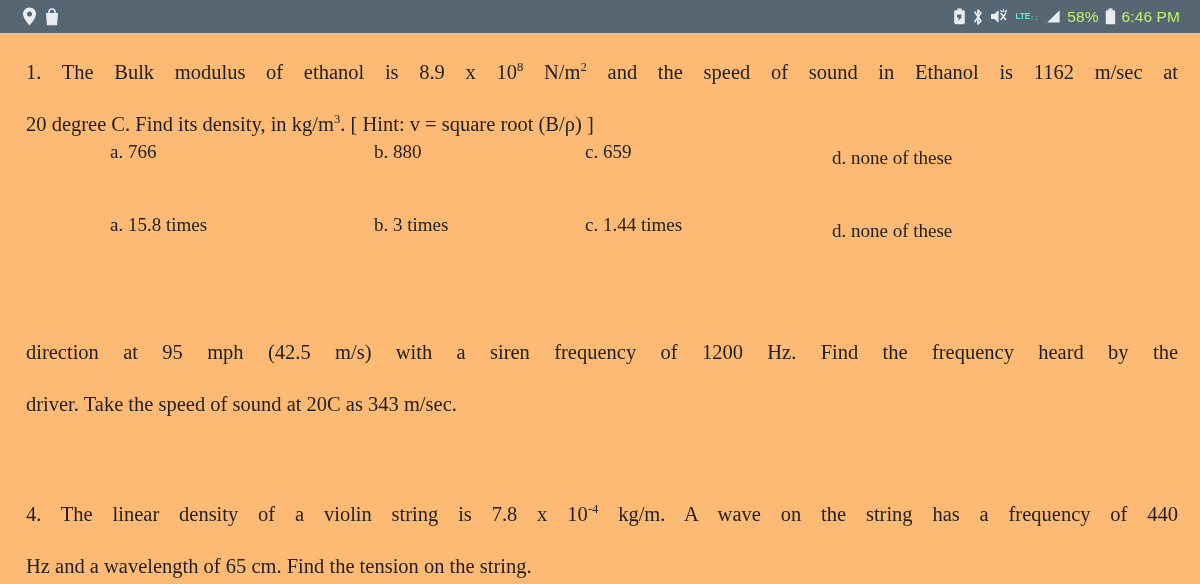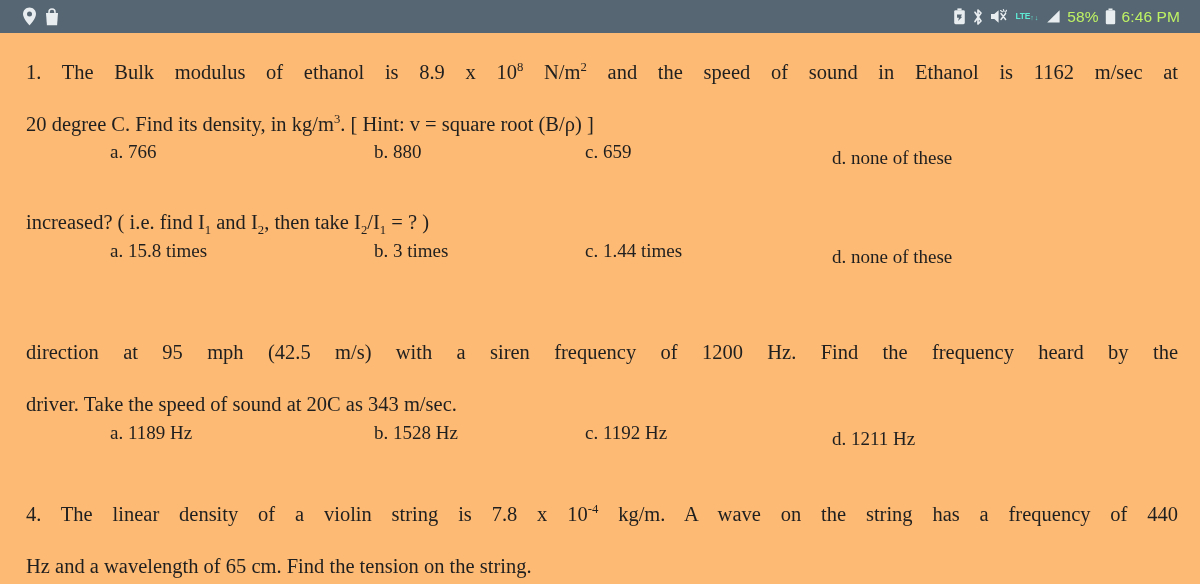--- a/index.html
+++ b/index.html
@@ -183,43 +183,34 @@
     <div class="options">
       <span class="opt opt-a">a. 766</span>
       <span class="opt opt-b">b. 880</span>
       <span class="opt opt-c">c. 659</span>
       <span class="opt opt-d">d. none of these</span>
     </div>
   </div>
 
   <div class="question-block" id="q2">
     <div class="qtext">
-      <span class="ln">
-        <span>increased? ( i.e.   find I</span><sub>1</sub><span> and I</span><sub>2</sub><span>, then take I</span><sub>2</sub><span>/I</span><sub>1</sub><span> = ? )</span>
-      </span>
     </div>
     <div class="options">
       <span class="opt opt-a">a. 15.8 times</span>
       <span class="opt opt-b">b. 3 times</span>
       <span class="opt opt-c">c. 1.44 times</span>
       <span class="opt opt-d">d. none of these</span>
     </div>
   </div>
 
   <div class="question-block" id="q3">
     <div class="qtext">
       <span class="just">direction at 95 mph (42.5 m/s) with a siren frequency of 1200 Hz. Find the frequency heard by the</span>
       <span class="ln">driver. Take the speed of sound at 20C as 343 m/sec.</span>
     </div>
-    <div class="options">
-      <span class="opt opt-a">a. 1189 Hz</span>
-      <span class="opt opt-b">b. 1528 Hz</span>
-      <span class="opt opt-c">c. 1192 Hz</span>
-      <span class="opt opt-d">d. 1211 Hz</span>
-    </div>
   </div>
 
   <div class="question-block" id="q4">
     <div class="qtext">
       <span class="just">
         <span>4. The linear density of a violin string is 7.8 x 10</span><sup>-4</sup><span> kg/m. A wave on the string has a frequency of 440</span>
       </span>
       <span class="ln">Hz and a wavelength of 65 cm. Find the tension on the string.</span>
     </div>
 

